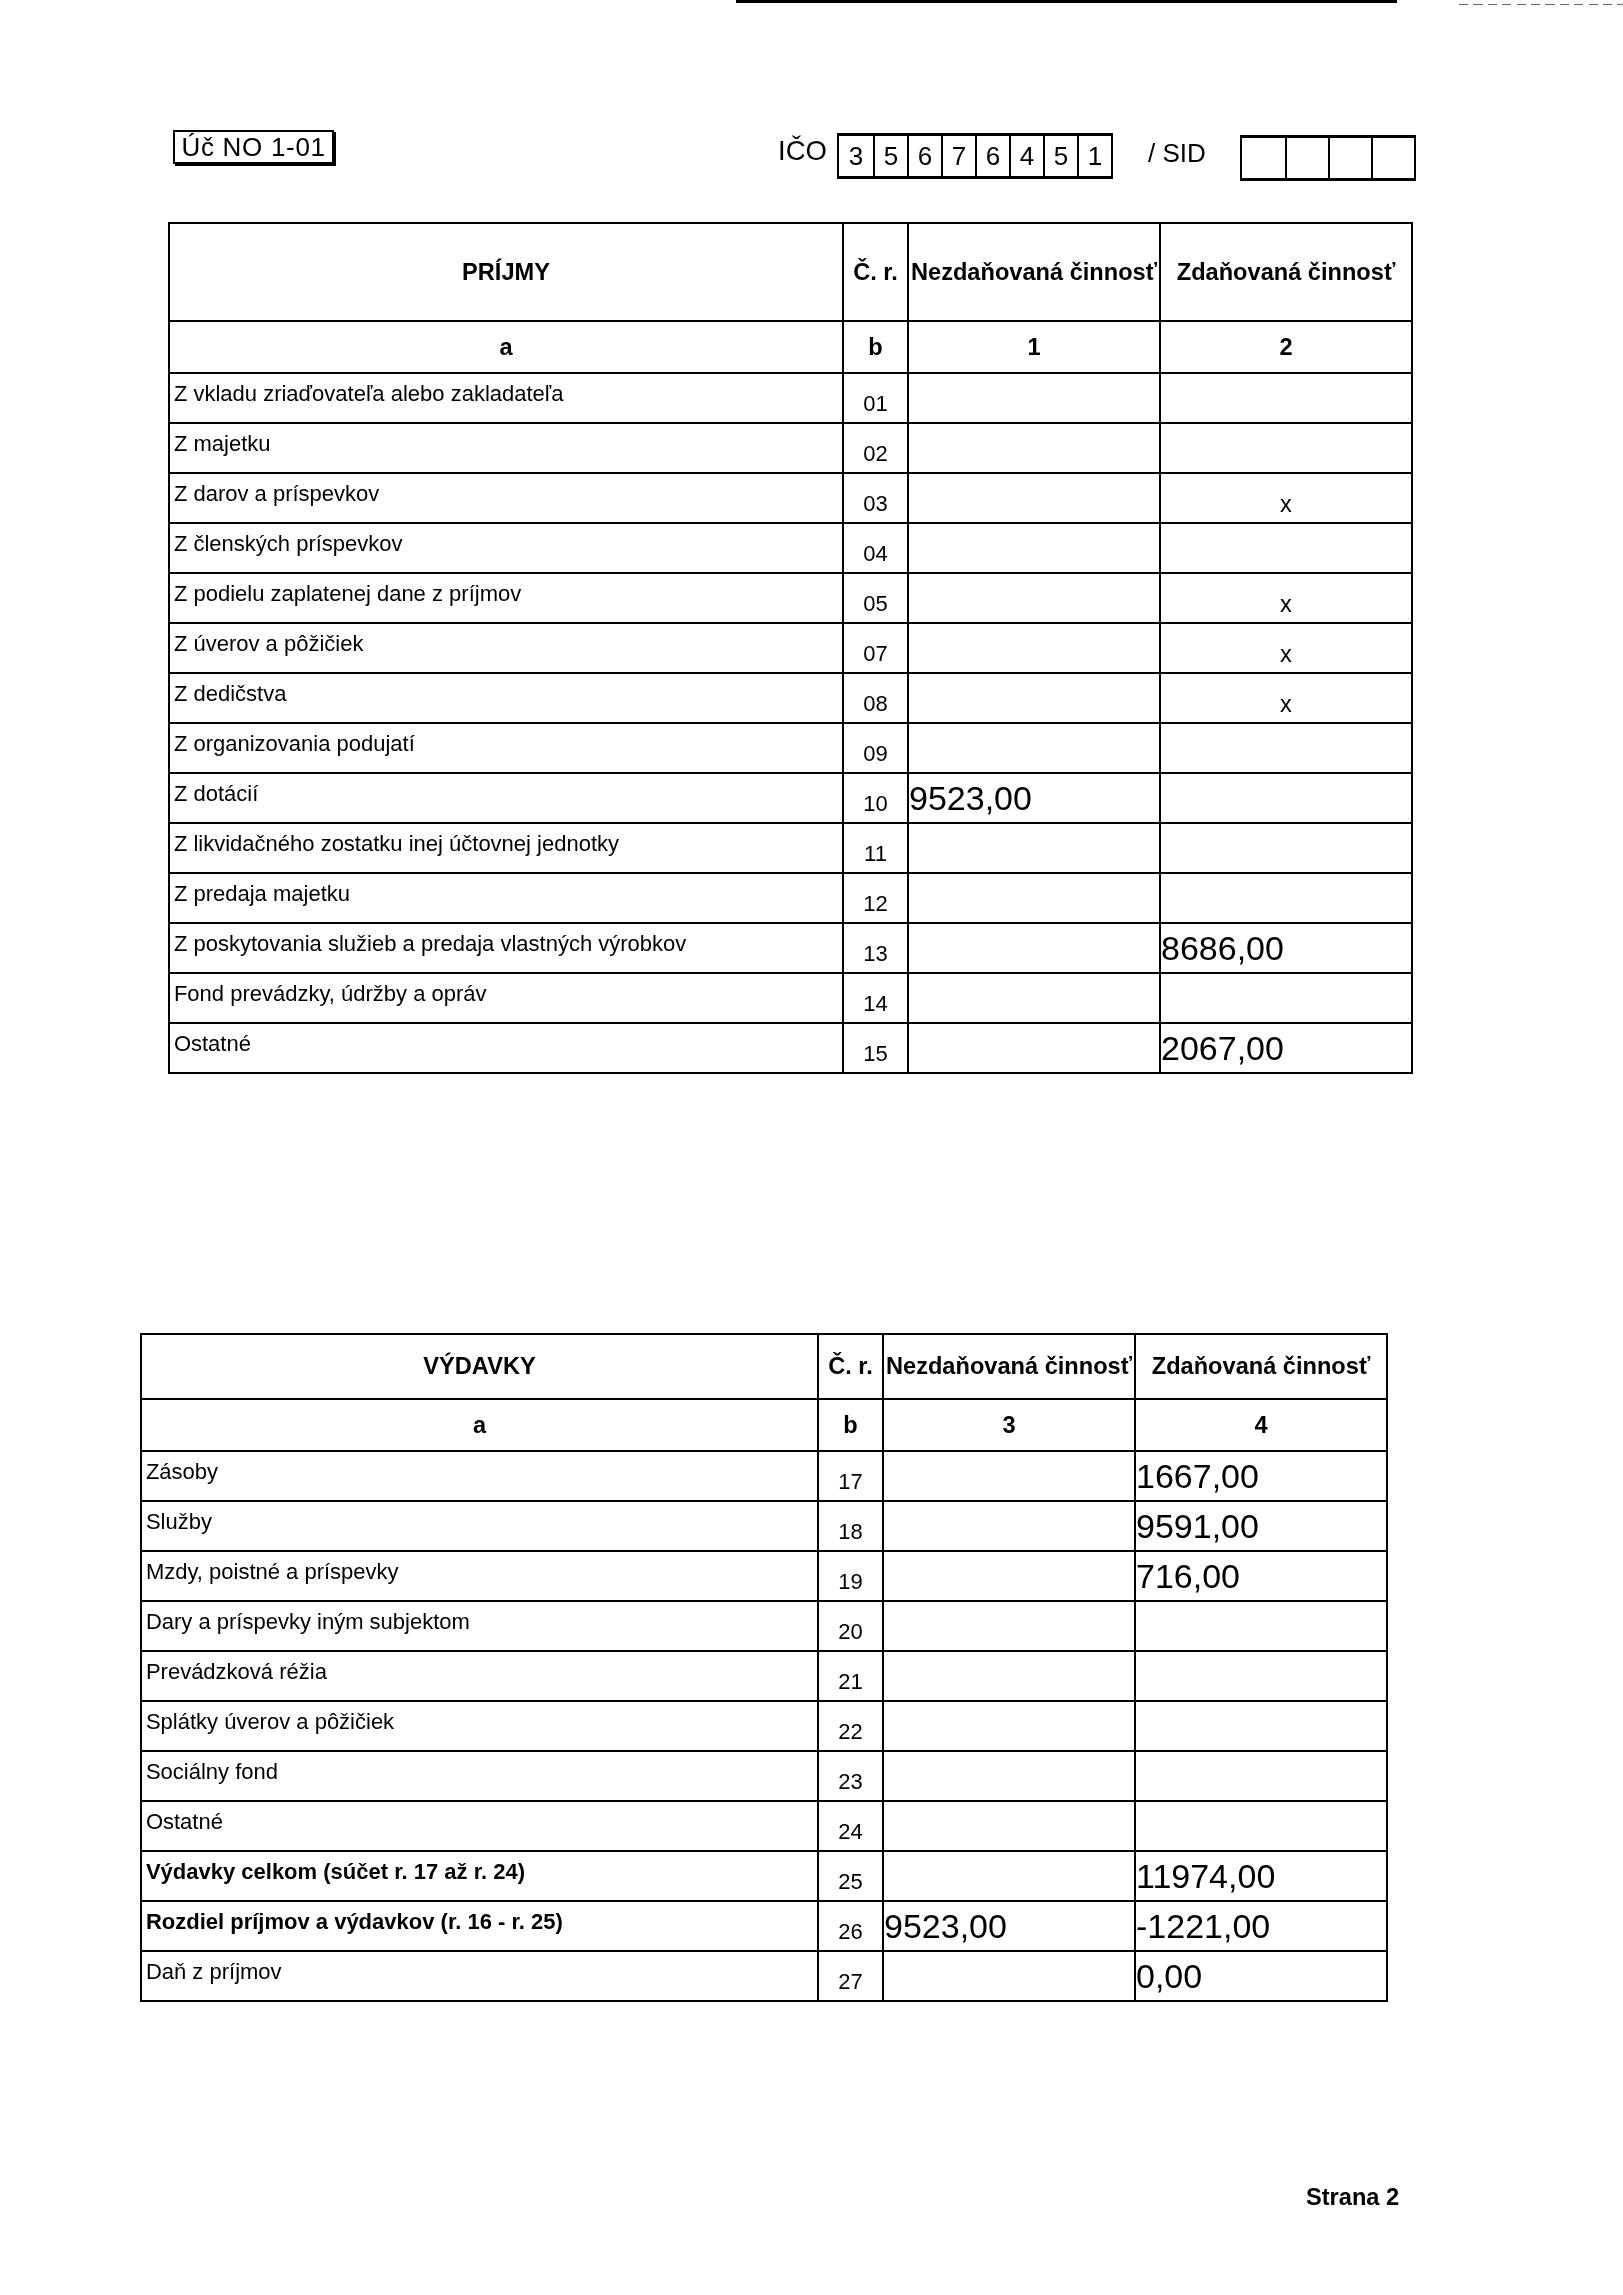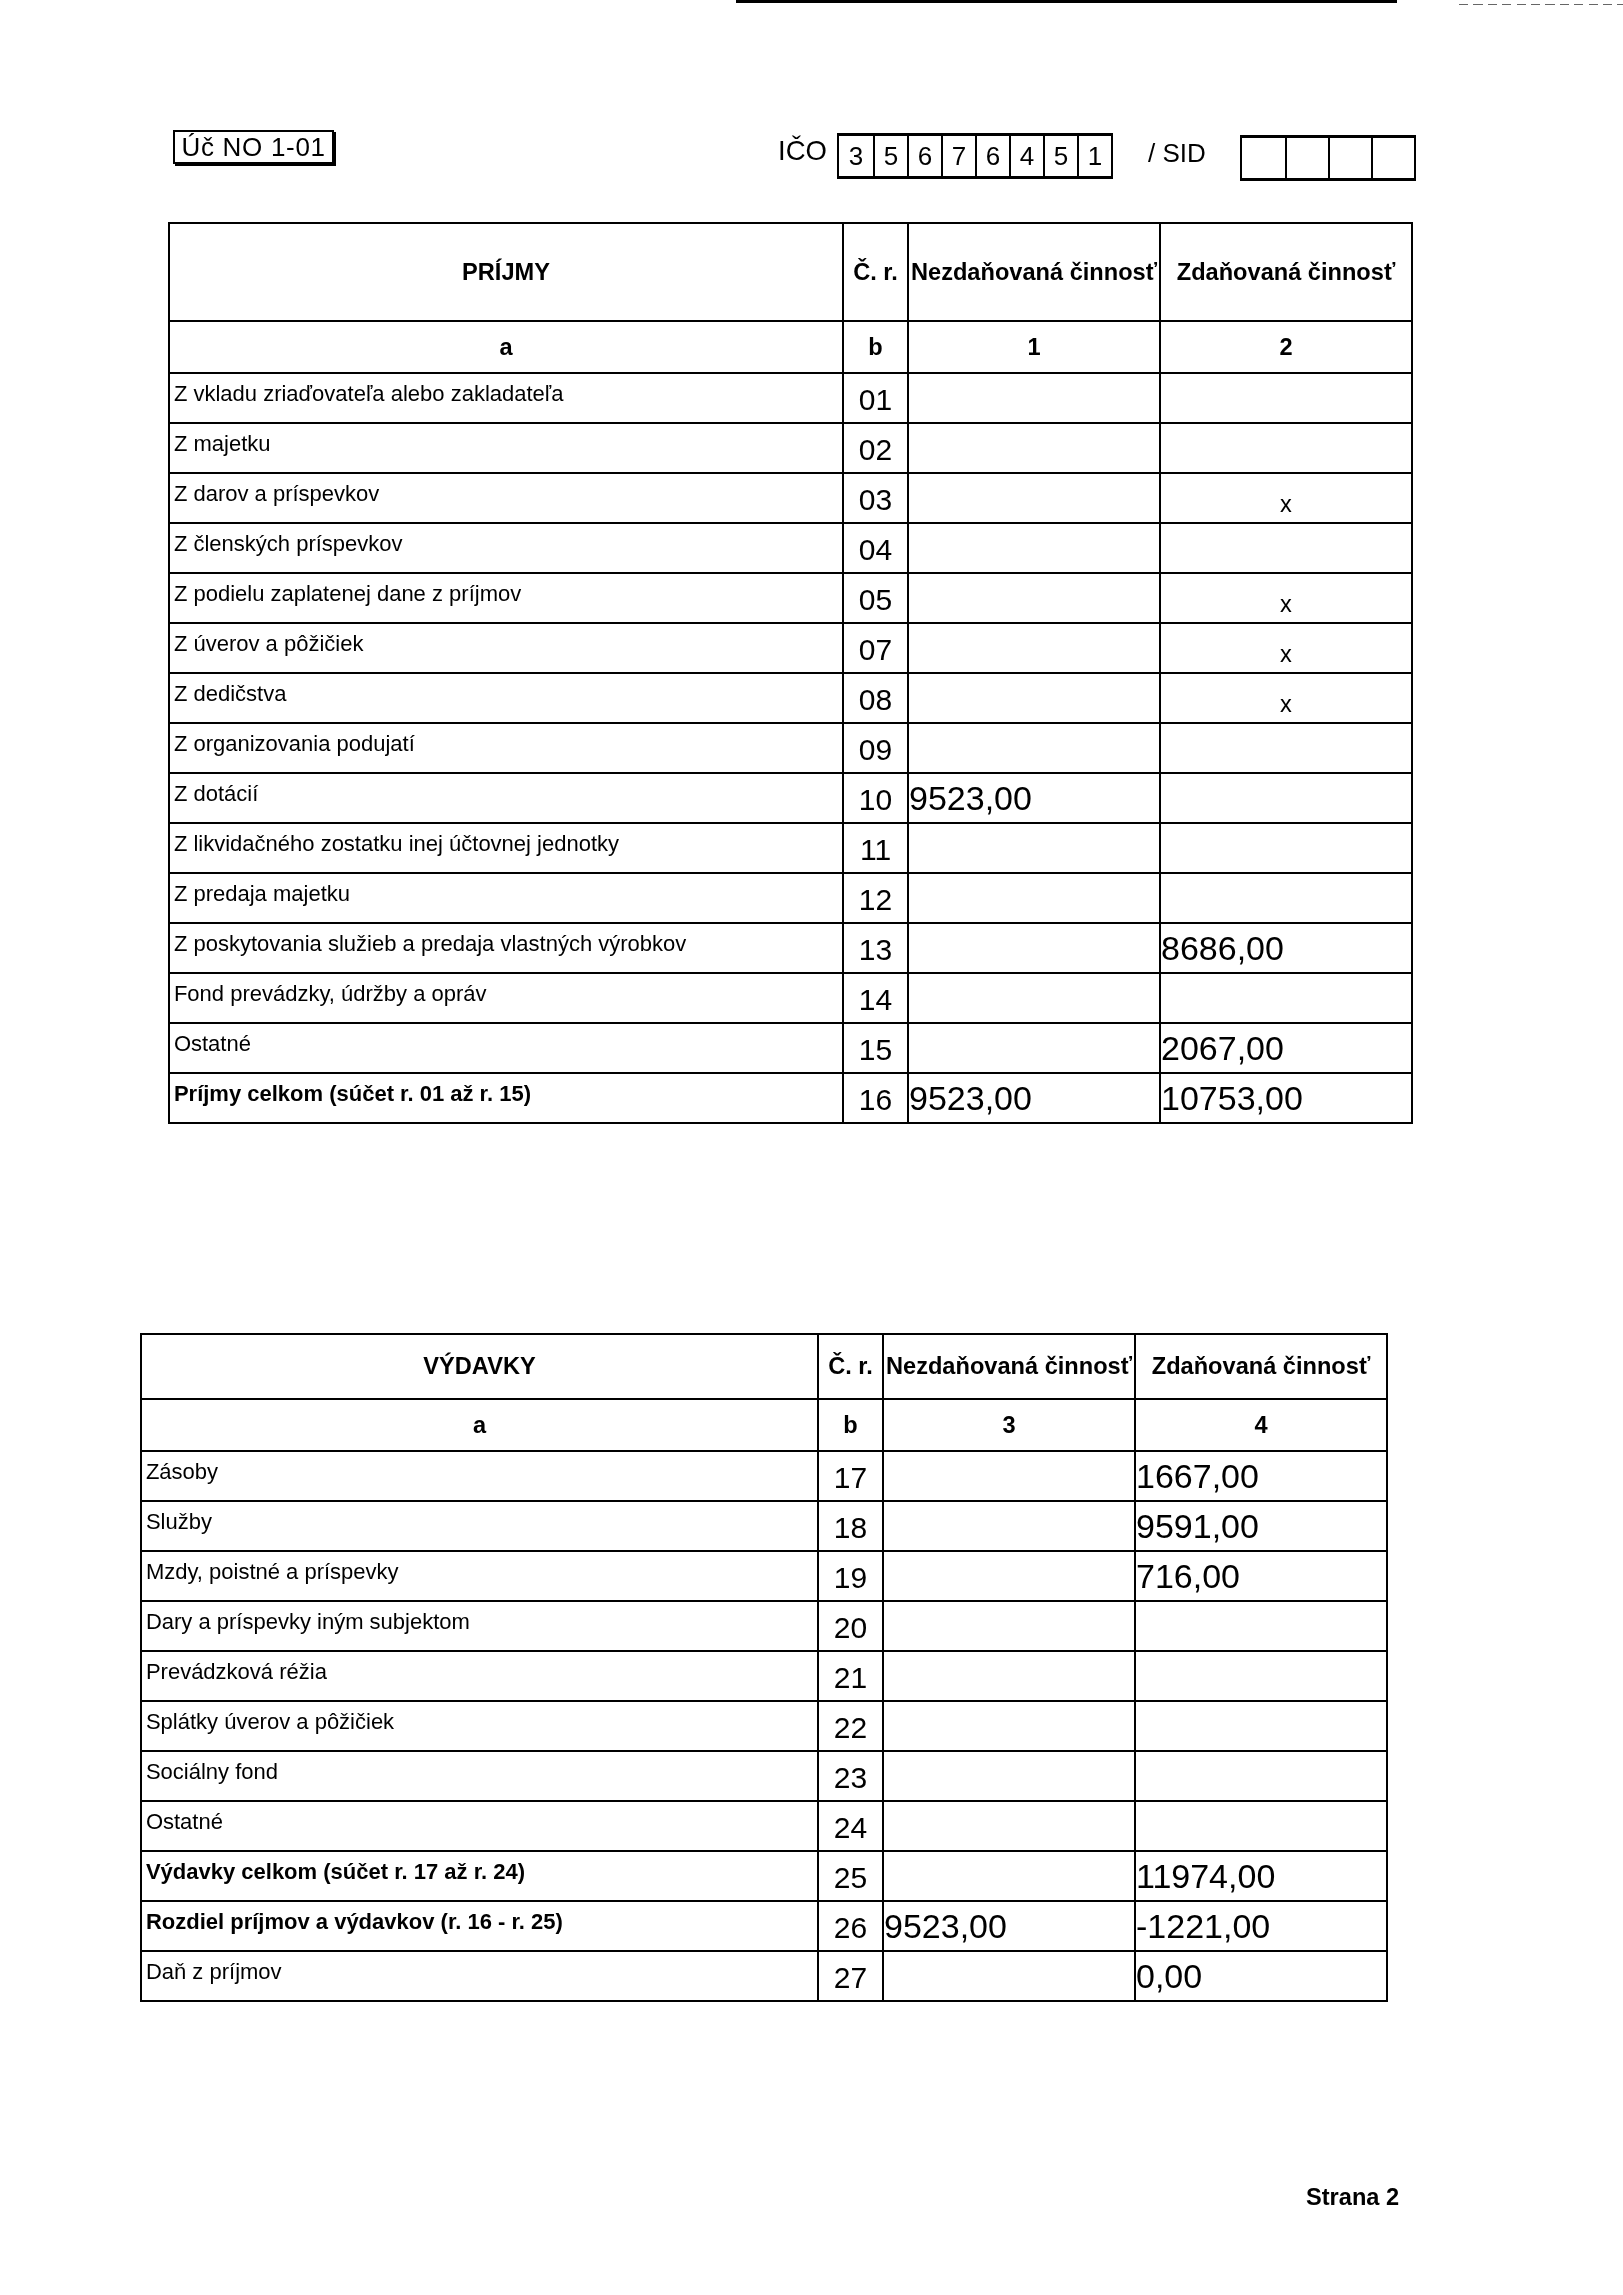--- a/index.html
+++ b/index.html
@@ -20,21 +20,21 @@
   .digit-boxes .cell:first-child { border-left: none; }
   .ico-boxes { left: 837px; top: 133px; height: 46px; }
   .sid-label { position: absolute; left: 1148px; top: 137px; font-size: 26px; line-height: 33px; }
   .sid-boxes { left: 1240px; top: 135px; height: 46px; }
   .sid-boxes .cell { width: 43px; }
 
   table.fin { position: absolute; border-collapse: collapse; table-layout: fixed; }
   table.fin td, table.fin th { border: 2.6px solid #000; padding: 0; box-sizing: border-box; }
   table.fin th { font-weight: bold; font-size: 23.6px; text-align: center; vertical-align: middle; }
   table.fin td.label { font-size: 22px; text-align: left; padding-left: 3.9px; vertical-align: top; padding-top: 6.5px; }
-  table.fin td.rownum { font-size: 30px; text-align: center; vertical-align: bottom; padding-bottom: 5.2px; }
+  table.fin td.rownum { font-size: 22px; text-align: center; vertical-align: bottom; padding-bottom: 5.2px; }
   table.fin td.val { font-size: 34px; text-align: left; padding-right: 9.2px; vertical-align: bottom; padding-bottom: 3.9px; }
   table.fin td.val.x { text-align: center; font-size: 23.6px; padding-right: 0; }
   table.fin tr.total td.label { font-weight: bold; }
   table.fin tr.idx th { font-size: 23.6px; }
 
   #income-table { left: 168px; top: 222px; width: 1243px; }
   #income-table .c-a { width: 674px; }
   #income-table .c-b { width: 65px; }
   #income-table .c-1 { width: 252px; }
   #income-table .c-2 { width: 252px; }
@@ -180,26 +180,20 @@
         <td class="rownum">14</td>
         <td class="val"></td>
         <td class="val"></td>
       </tr>
       <tr class="row">
         <td class="label">Ostatné</td>
         <td class="rownum">15</td>
         <td class="val"></td>
         <td class="val">2067,00</td>
       </tr>
-      <tr class="row total">
-        <td class="label">Príjmy celkom (súčet r. 01 až r. 15)</td>
-        <td class="rownum">16</td>
-        <td class="val">9523,00</td>
-        <td class="val">10753,00</td>
-      </tr>
     </tbody>
 </table>
 
 <table class="fin" id="expense-table">
   <colgroup>
     <col class="c-a">
       <col class="c-b">
       <col class="c-3">
       <col class="c-4">
   </colgroup>

